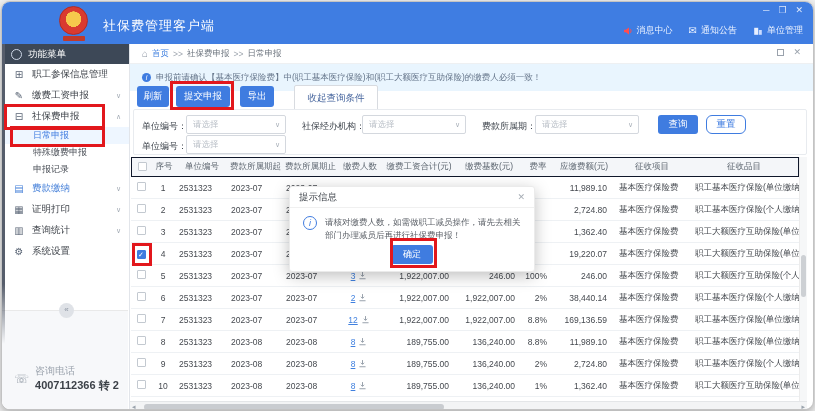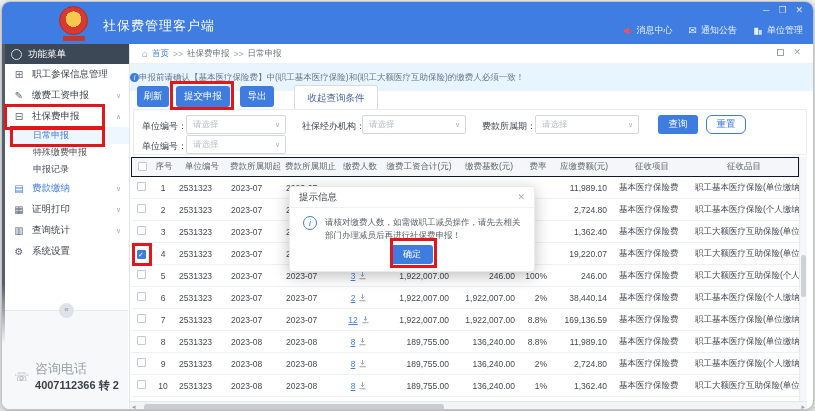--- a/index.html
+++ b/index.html
@@ -37,36 +37,36 @@
   .mi .ic { width:12px; text-align:center; color:#5a6575; font-size:10px; }
   .mi .chev { margin-left:auto; color:#a3abb5; font-size:7px; }
   .mi.blue, .mi.blue .ic { color:#4781d9; }
   .sub { height:17px; display:flex; align-items:center; padding-left:31px; font-size:9px; color:#4a4f57; cursor:default; }
   .sub.active { color:#3f7ce0; background:#eef6ff; }
   .sb-lower { position:absolute; left:0; right:1px; top:266px; bottom:0; background:#f7f8fa; border-top:1px solid #e9e9e9; }
   .collapse { position:absolute; left:57px; top:-8px; width:15px; height:15px; border-radius:50%;
     background:#dfe2e7; color:#8b94a1; font-size:8px; line-height:14px; text-align:center; }
   .hotline { position:absolute; left:12px; bottom:16px; display:flex; gap:6px; align-items:center; }
   .hot-ic { color:#9aa2ac; font-size:12px; }
-  .hot-label { font-size:13px; color:#9aa2ac; }
+  .hot-label { font-size:10px; color:#9aa2ac; }
   .hot-num { font-size:11px; font-weight:bold; color:#3c4148; }
 
   
   .breadcrumb { position:absolute; left:128px; top:42px; right:0; height:20px; background:#fff;
     border-bottom:1px solid #eef0f2; display:flex; align-items:center; gap:4px; padding-left:12px;
     font-size:8.5px; color:#6a727c; }
   .bc-home-ic { color:#8b94a1; font-size:10px; }
   .bc-home { color:#4080df; }
   .bc-sep { color:#a0a7b0; }
   .bc-tools { position:absolute; right:12px; top:47px; display:flex; gap:9px; align-items:center; }
   .bc-sq { width:7px; height:7px; border:1px solid #9aa2ac; display:inline-block; }
   .bc-x { color:#9aa2ac; font-size:9px; line-height:7px; }
 
   .notice { position:absolute; left:128px; top:62px; right:0; height:27px; background:#e9f5fe;
-    display:flex; align-items:center; font-size:8.5px; color:#65758a; }
+    display:flex; align-items:center; gap:5px; padding-left:12px; font-size:8.5px; color:#65758a; }
   .notice-ic { width:9px; height:9px; border-radius:50%; background:#3f7ce0; color:#fff; font-size:7px;
     line-height:9px; text-align:center; font-style:italic; flex:none; }
 
   
   .btn { position:absolute; height:21px; border-radius:3px; font-size:9.5px; display:flex;
     align-items:center; justify-content:center; cursor:default; }
   .btn.primary { background:#3f7ce0; color:#fff; }
   .btn.ghost { background:#fff; color:#3f7ce0; border:1px solid #3f7ce0; }
   .btn.plain { background:#fff; color:#44639c; border:1px solid #d8dbe0; border-radius:2px; }
 

